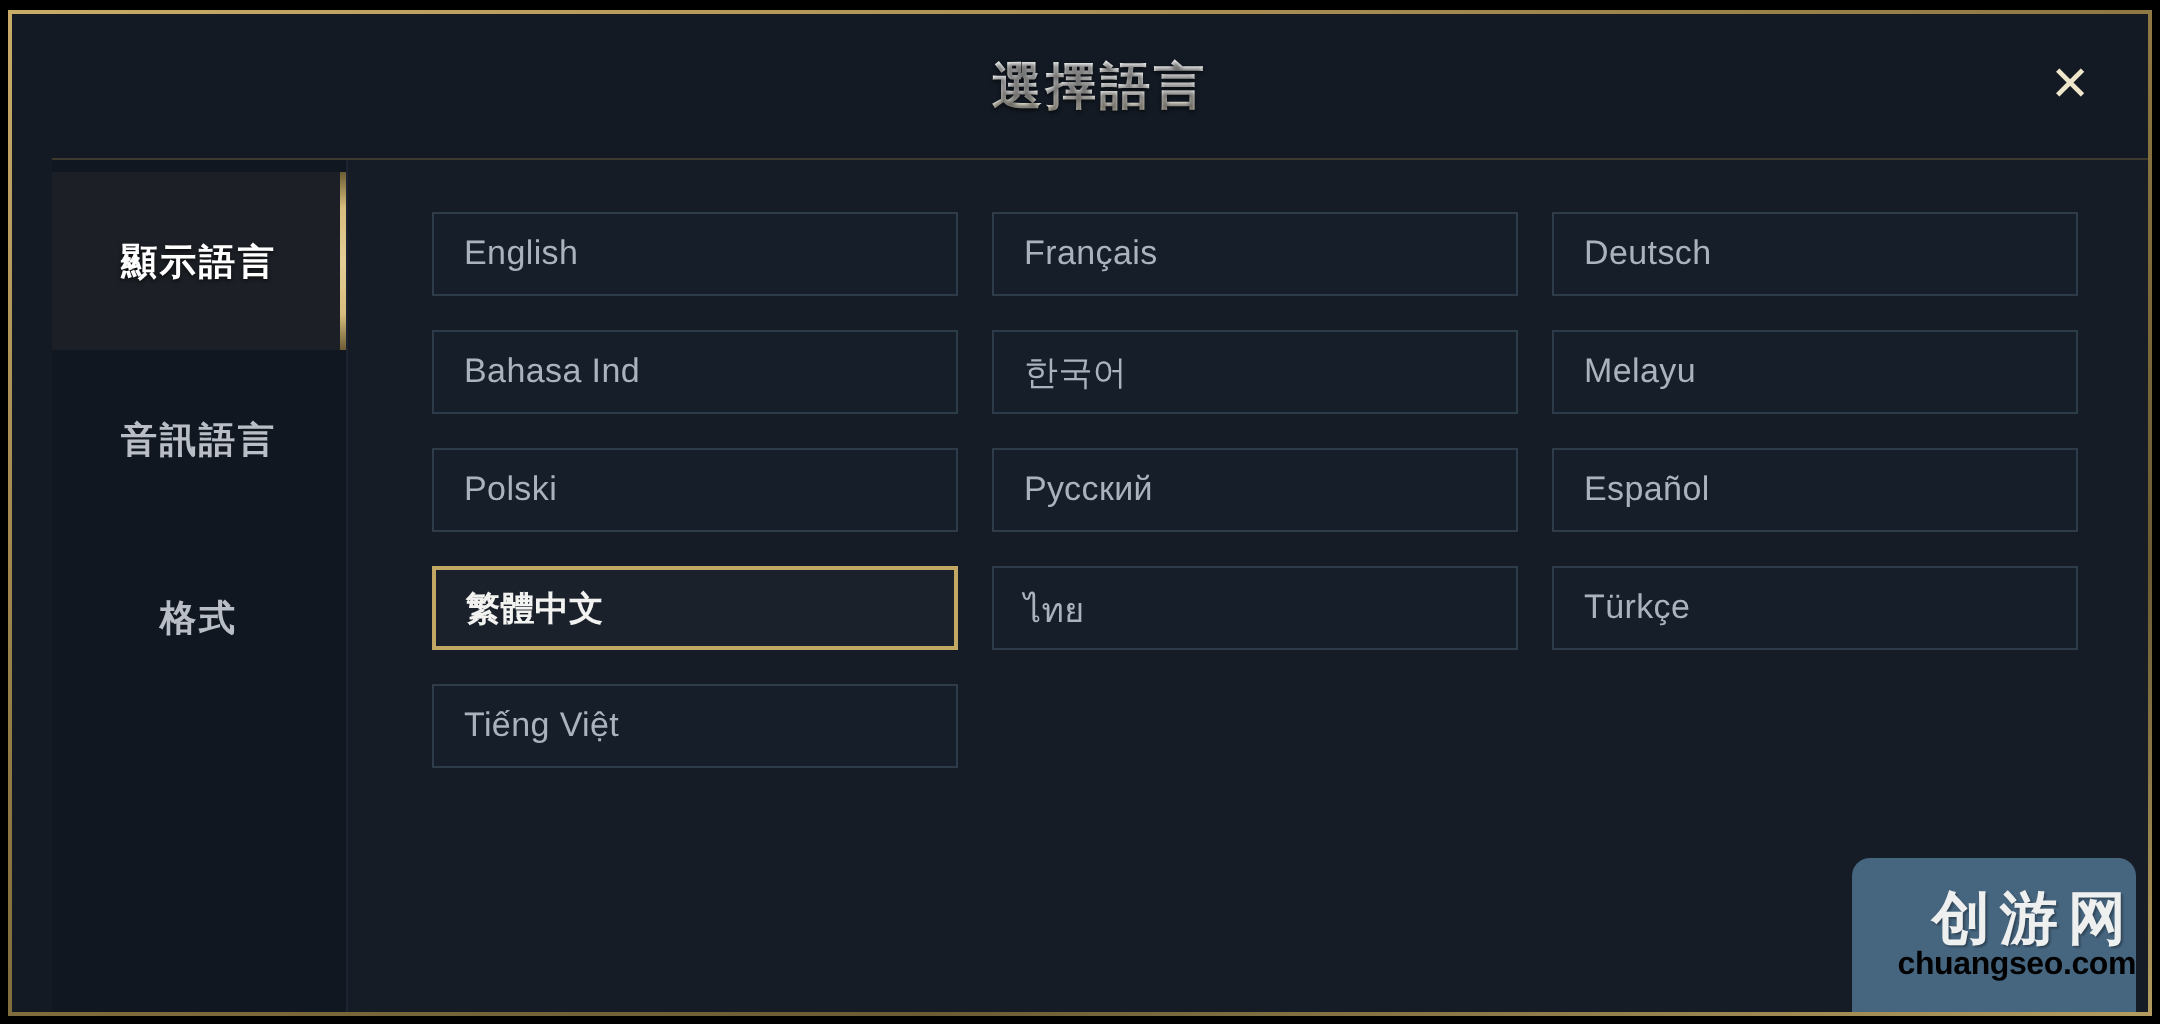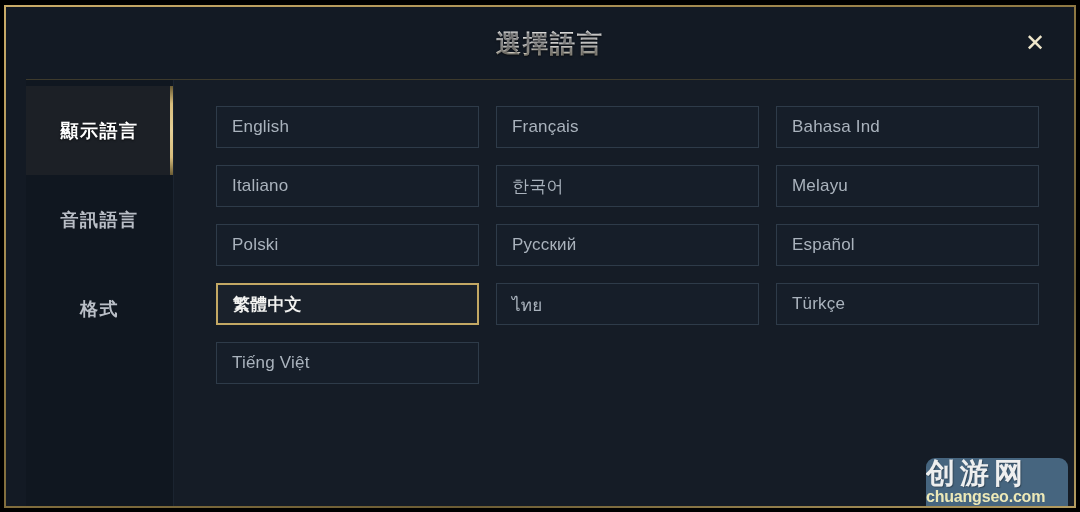--- a/index.html
+++ b/index.html
@@ -156,47 +156,47 @@
     background: #1a212b;
     font-weight: bold;
   }
 
   
   #watermark {
     position: absolute;
     right: 6px;
     bottom: 0px;
     width: 142px;
-    height: 48px;
+    height: 77px;
     background: #4a6b86;
     border-radius: 9px 9px 0 0;
     display: flex;
     flex-direction: column;
-    align-items: flex-start;
+    align-items: flex-end;
     justify-content: center;
     opacity: 0.93;
     overflow: hidden;
   }
 
   #watermark-logo {
     font-family: "DejaVu Sans", sans-serif;
     font-size: 29px;
     font-weight: bold;
     color: #ffffff;
     letter-spacing: 5px;
     line-height: 1;
     text-shadow: 1px 1px 1px rgba(0,0,0,0.3);
     margin-bottom: 1px;
   }
 
   #watermark-url {
     font-family: "Liberation Sans", sans-serif;
     font-size: 16px;
     font-weight: bold;
-    color: #fef9c3;
+    color: #000000;
     letter-spacing: -0.2px;
     line-height: 1;
   }
 </style>
 </head>
 <body>
 
 <div id="dialog">
 
   <div id="header">
@@ -220,24 +220,24 @@
 
     <div id="content">
       <div id="lang-grid">
           <div class="lang-btn">
             <span>English</span>
           </div>
           <div class="lang-btn">
             <span>Français</span>
           </div>
           <div class="lang-btn">
+            <span>Deutsch</span>
+          </div>
+          <div class="lang-btn">
             <span>Bahasa Ind</span>
-          </div>
-          <div class="lang-btn">
-            <span>Italiano</span>
           </div>
           <div class="lang-btn">
             <span>한국어</span>
           </div>
           <div class="lang-btn">
             <span>Melayu</span>
           </div>
           <div class="lang-btn">
             <span>Polski</span>
           </div>

